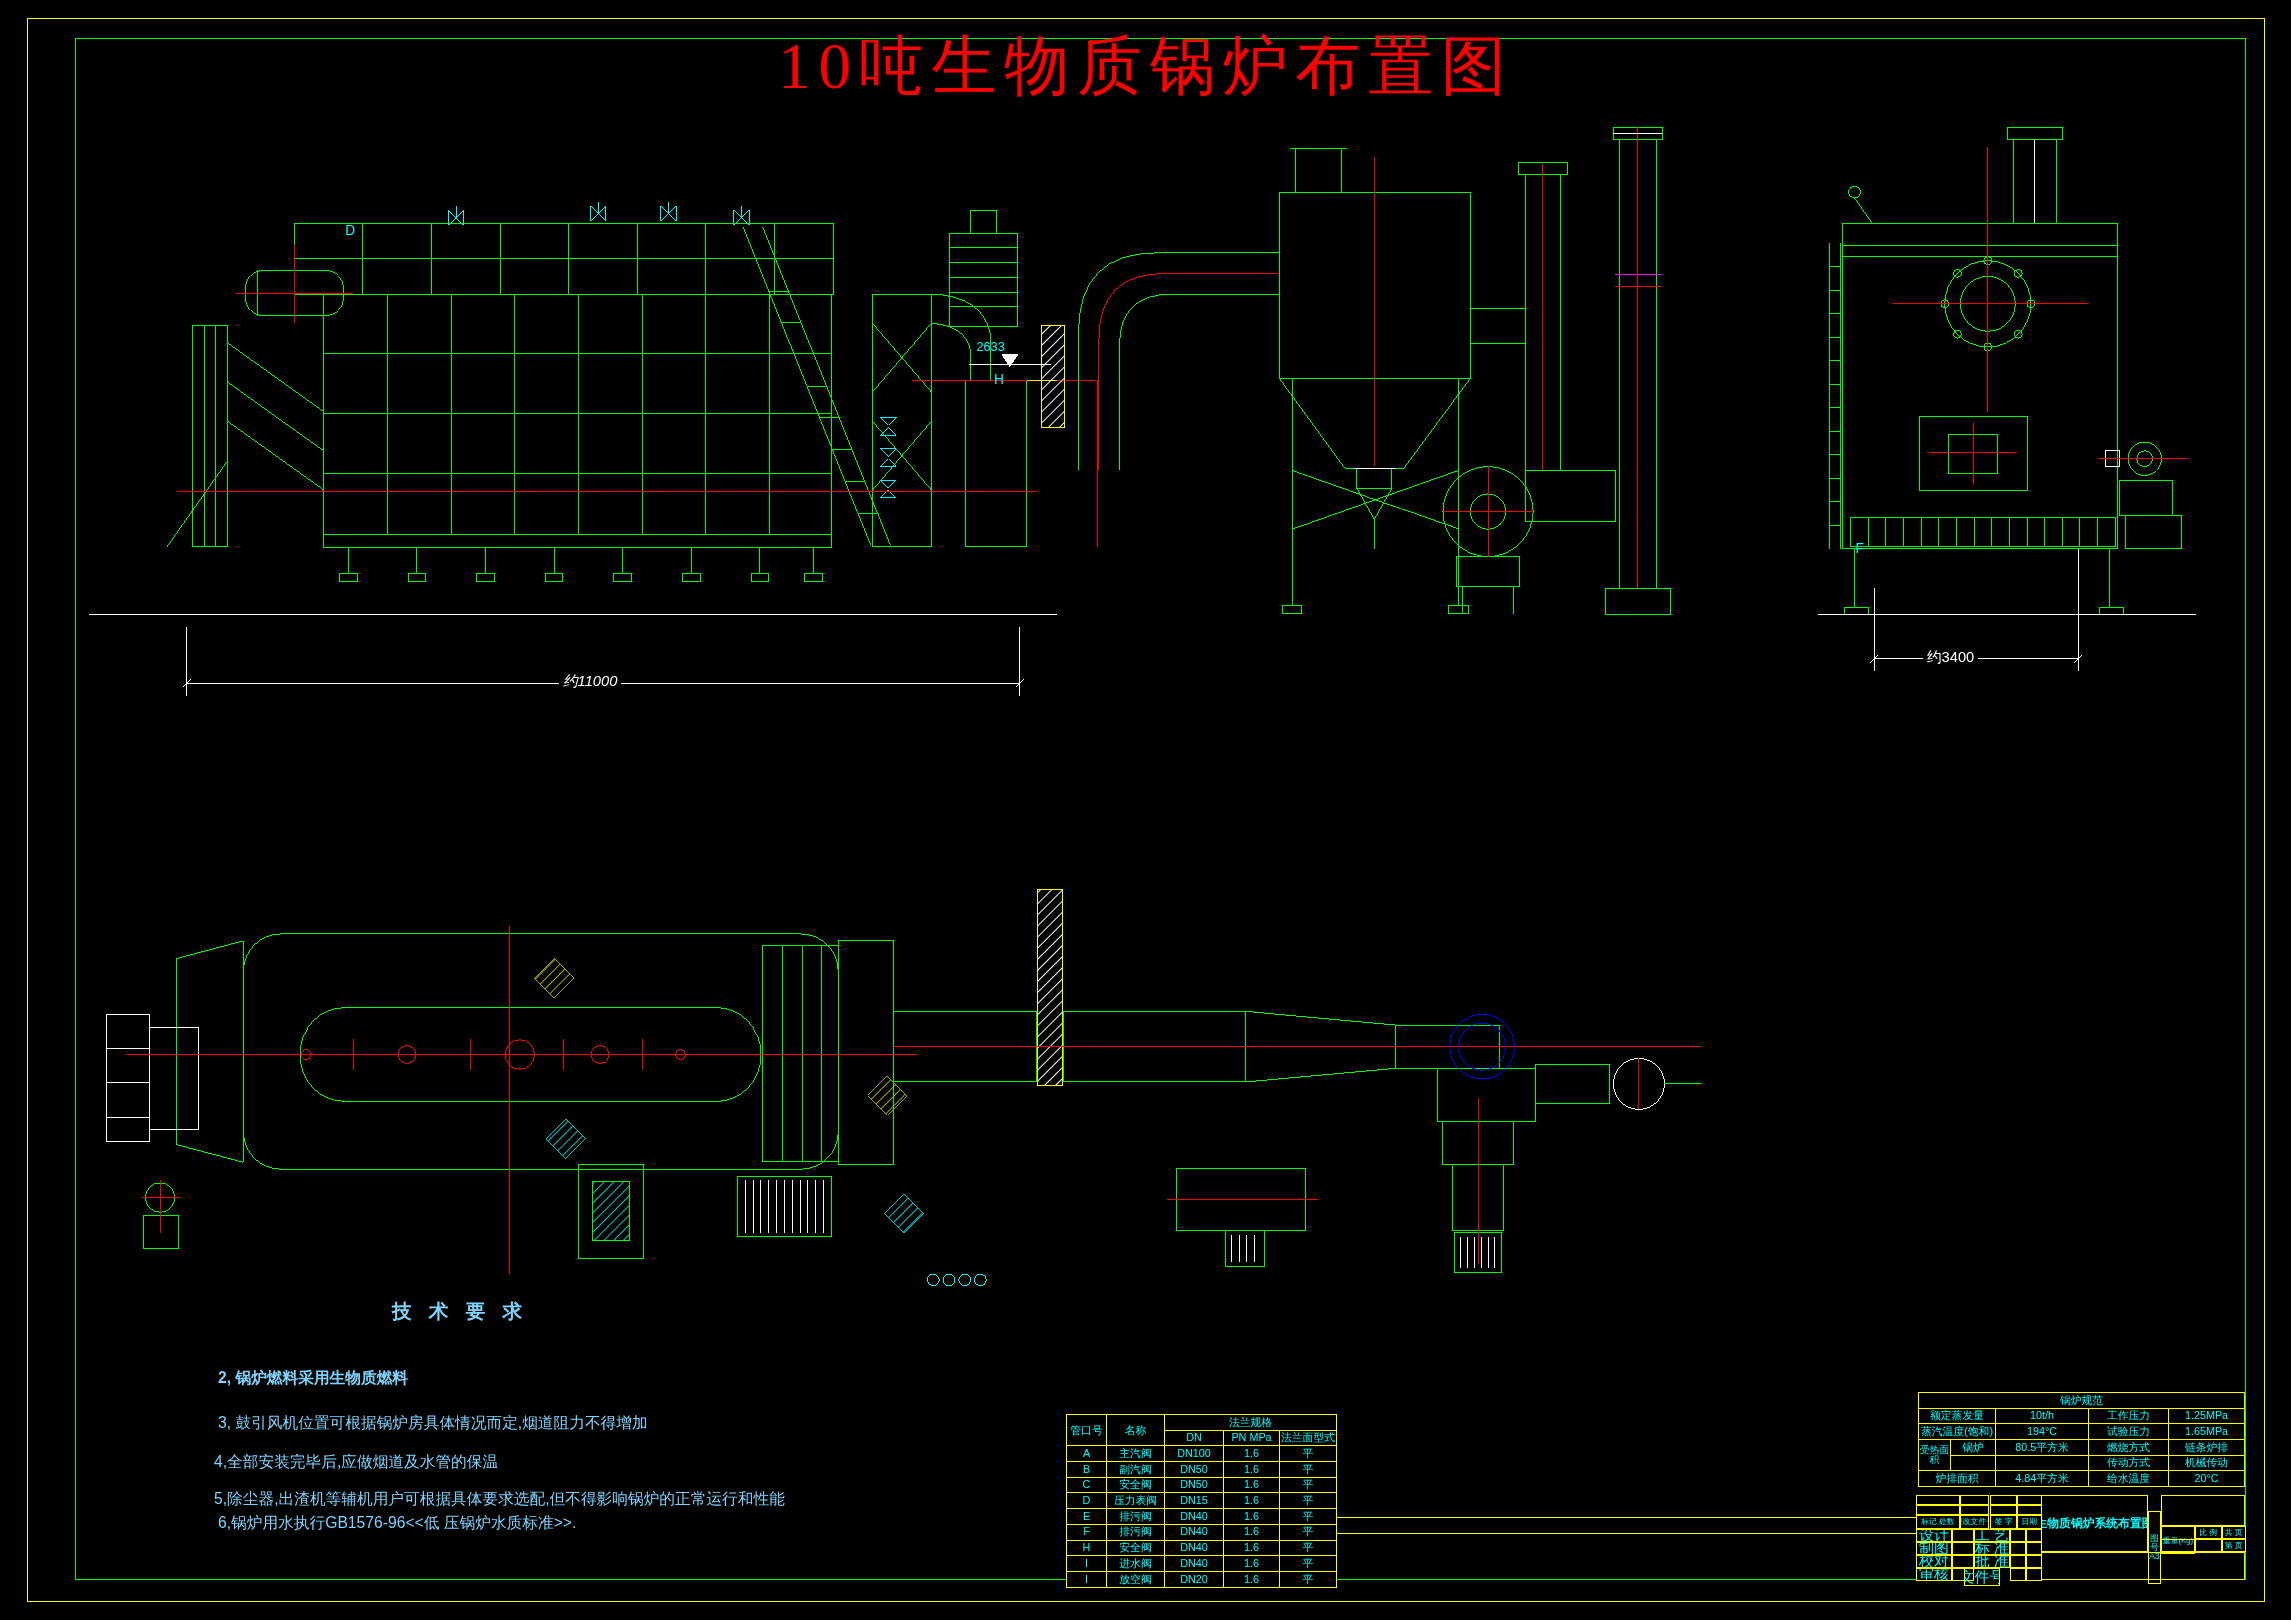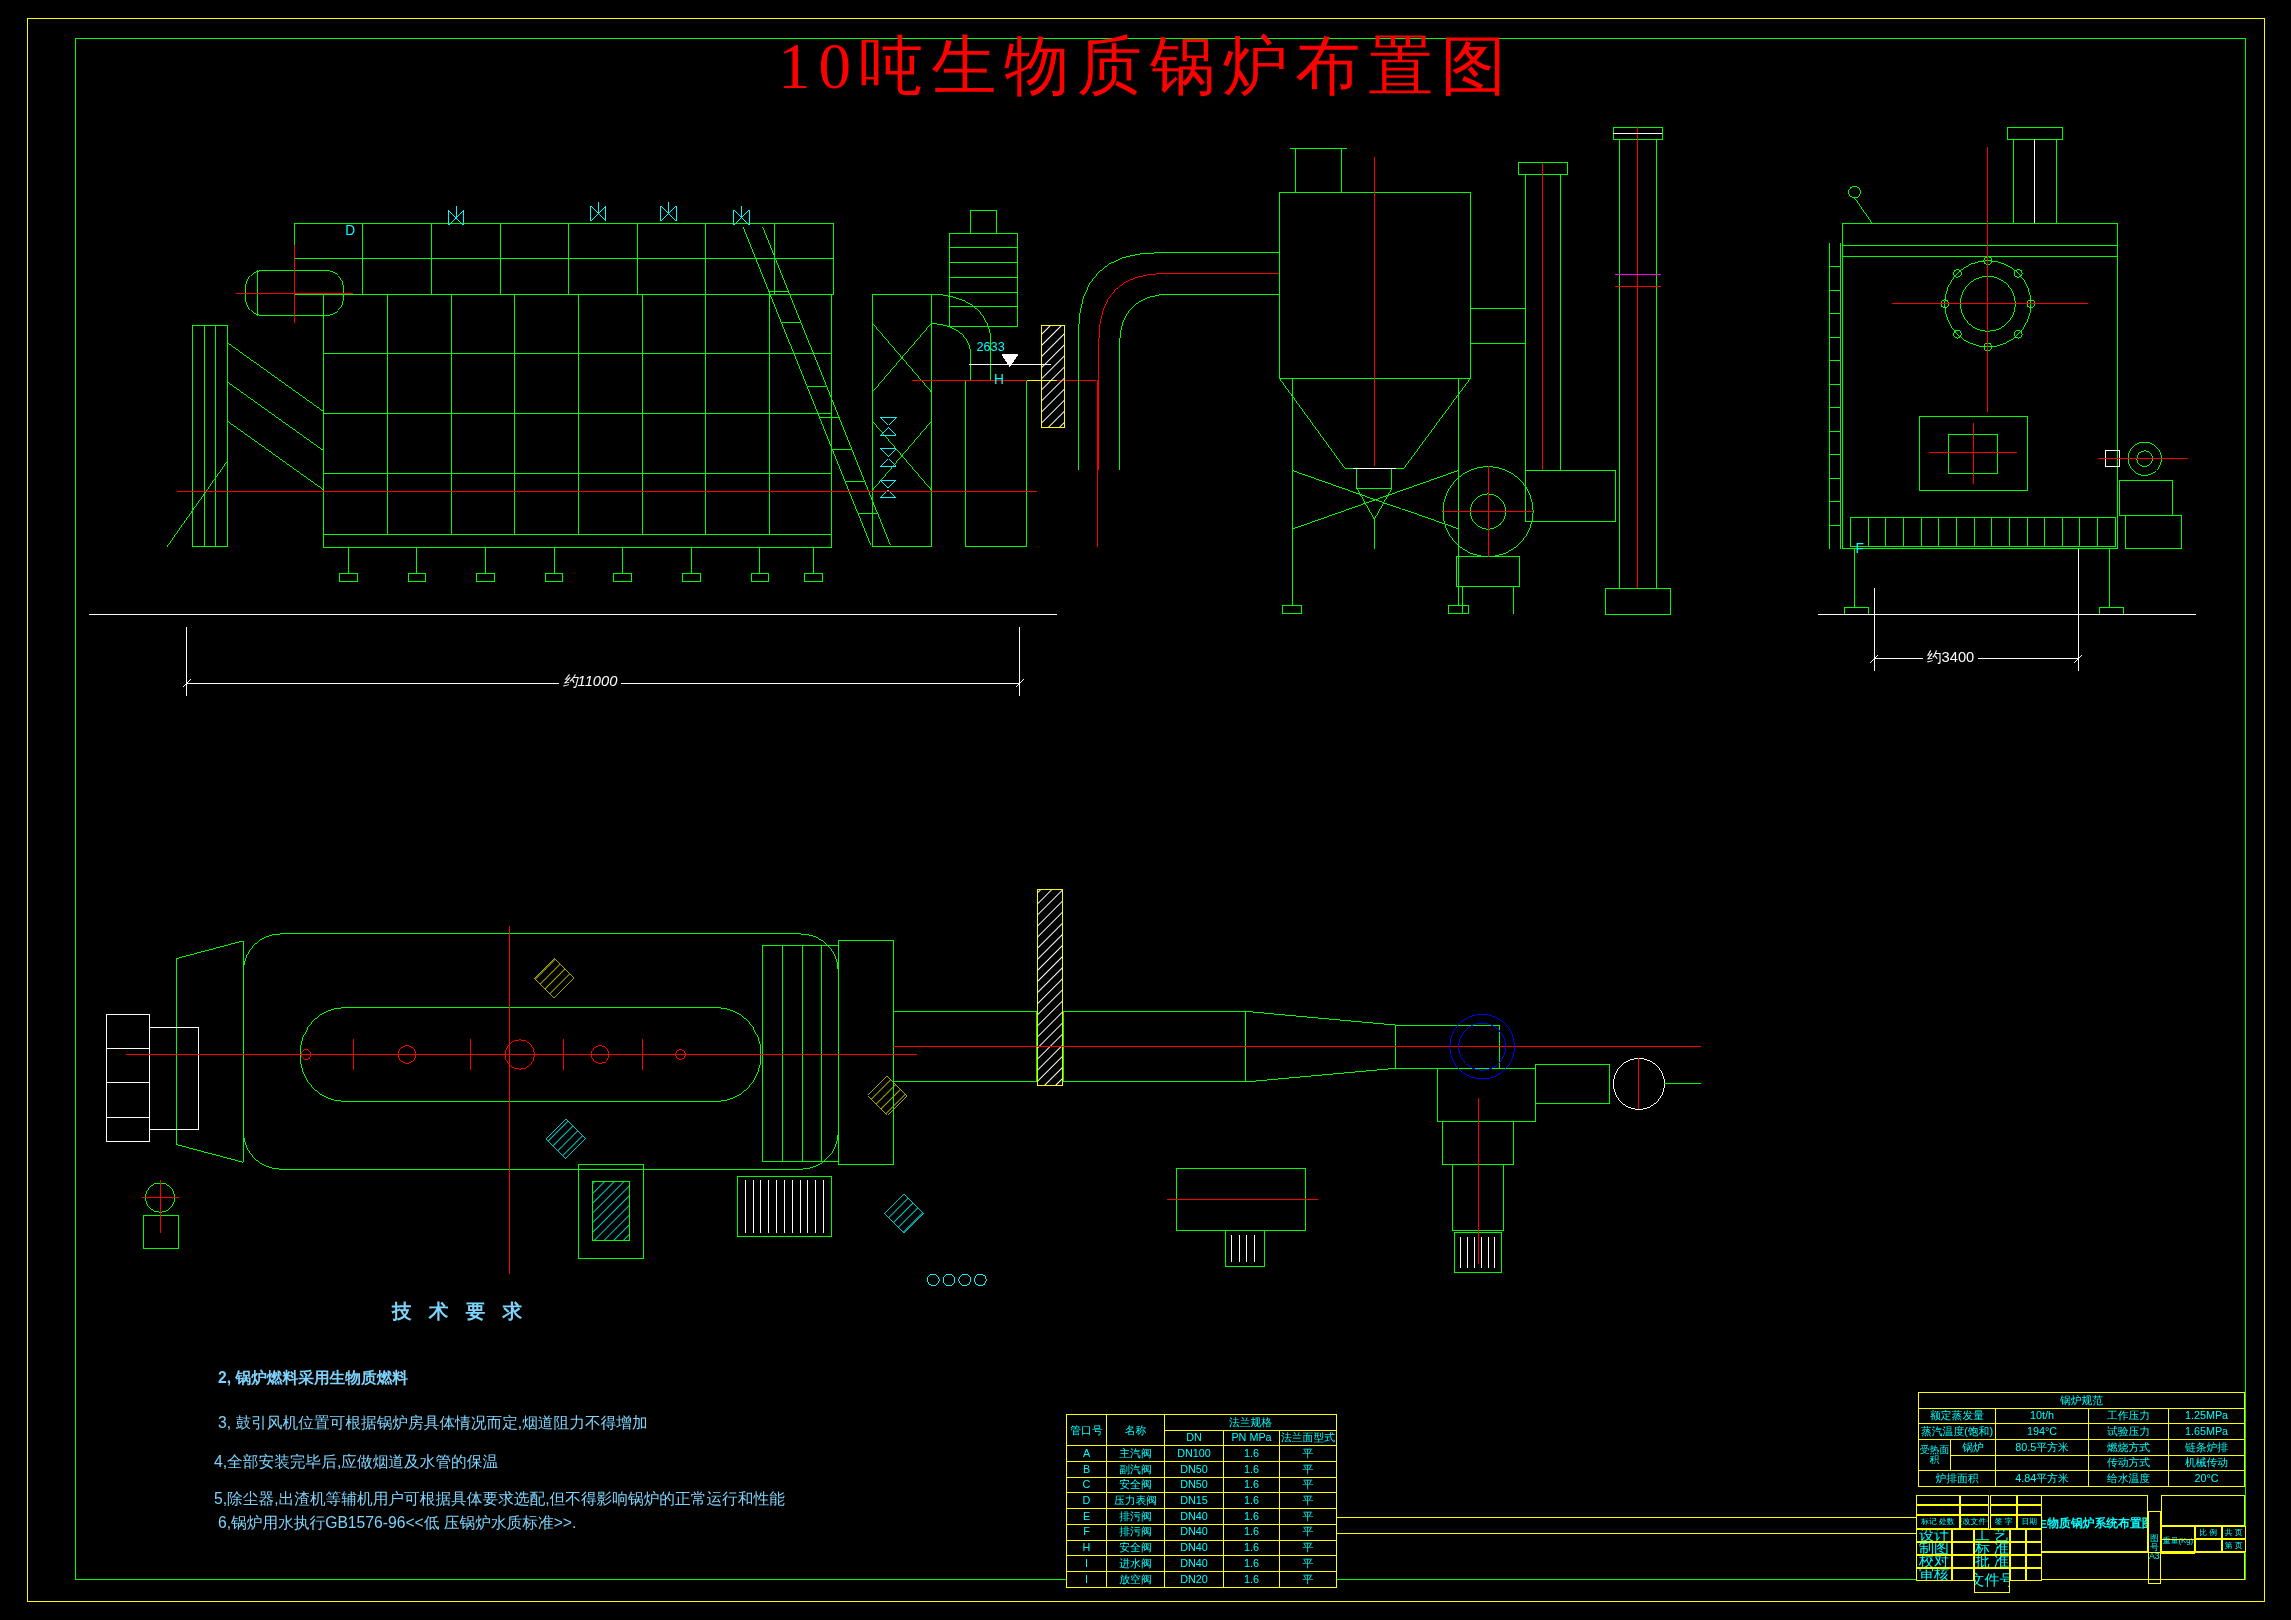--- a/index.html
+++ b/index.html
@@ -611,21 +611,21 @@
     <div class="cell" style="left:58px;top:47px;width:36px;height:12.7px">标 准</div>
     <div class="cell" style="left:94px;top:47px;width:15.7px;height:12.7px"></div>
     <div class="cell" style="left:110px;top:47px;width:15.7px;height:12.7px"></div>
     <div class="cell" style="left:0;top:60px;width:36px;height:12.7px">校对</div>
     <div class="cell" style="left:36px;top:60px;width:21.6px;height:12.7px"></div>
     <div class="cell" style="left:58px;top:60px;width:36px;height:12.7px">批 准</div>
     <div class="cell" style="left:94px;top:60px;width:15.7px;height:12.7px"></div>
     <div class="cell" style="left:110px;top:60px;width:15.7px;height:12.7px"></div>
     <div class="cell" style="left:0;top:73px;width:36px;height:12.7px">审核</div>
     <div class="cell" style="left:36px;top:73px;width:21.6px;height:12.7px"></div>
-    <div class="cell" style="left:58px;top:73px;width:36px;height:25px">文件号</div>
+    <div class="cell" style="left:48px;top:73px;width:36px;height:18px">文件号</div>
     <div class="cell" style="left:94px;top:73px;width:15.7px;height:12.7px"></div>
     <div class="cell" style="left:110px;top:73px;width:15.7px;height:12.7px"></div>
 
     <div class="cell name" style="left:125px;top:0;width:107px;height:57px">生物质锅炉系统布置图</div>
     <div class="cell" style="left:125px;top:57px;width:204px;height:28px"></div>
 
     <div class="cell vert" style="left:232px;top:16px;width:12.7px;height:73px">
       <span>图号</span>
       <span>A3</span>
     </div>

